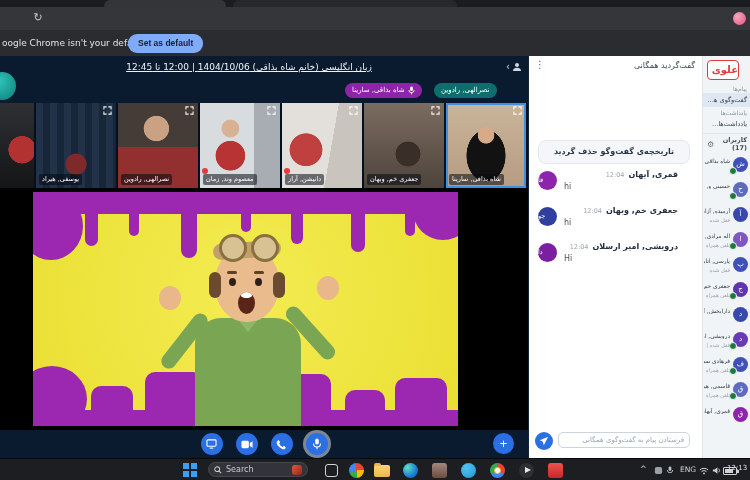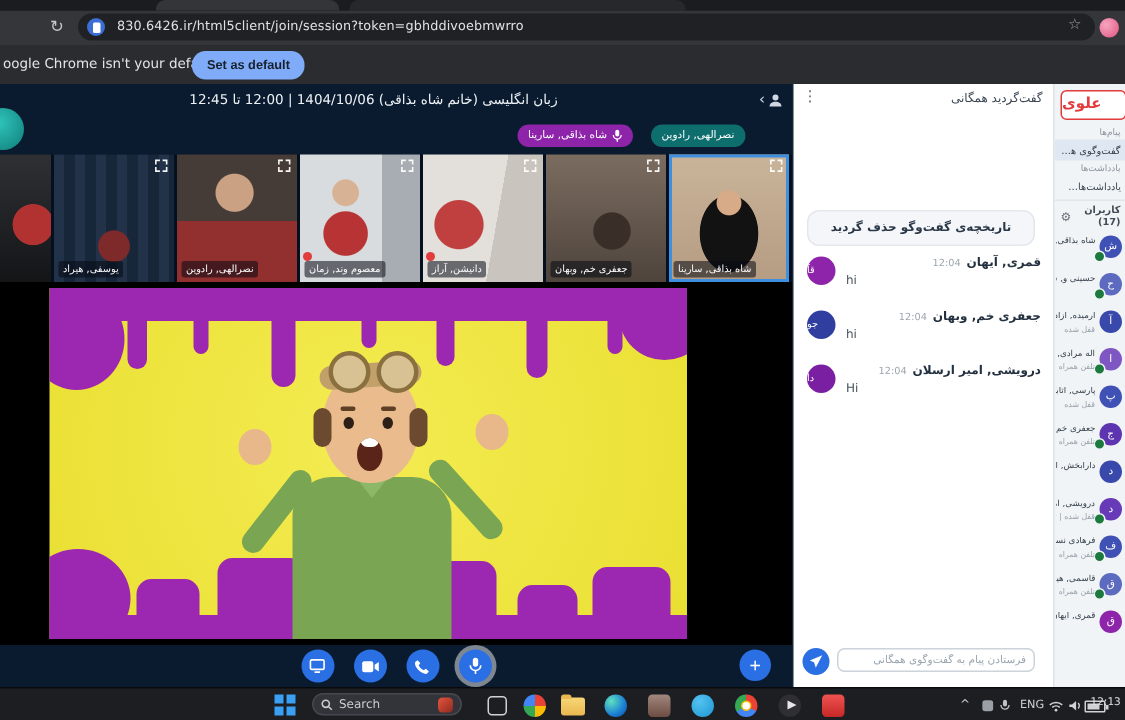--- a/index.html
+++ b/index.html
@@ -20,21 +20,21 @@
   .profile{position:absolute;left:733px;top:5px;width:13px;height:13px;border-radius:50%;background:radial-gradient(circle at 35% 35%,#f7a6c0,#e0527f);}
   .notifbar{position:absolute;left:0;top:30px;width:750px;height:26px;background:#2b2c2f;}
   .notiftext{position:absolute;left:2px;top:8px;font-size:9px;color:#e2e4e7;white-space:nowrap;}
   .setdef{position:absolute;left:128px;top:4px;height:19px;padding:0 10px;border-radius:9px;background:#7fabf8;
           color:#17202b;font-size:8.5px;line-height:17px;font-weight:bold;border:none;}
   
   .app{position:absolute;left:0;top:56px;width:750px;height:402px;}
   .stage{position:absolute;left:0;top:0;width:528px;height:402px;background:#0a1b2f;}
   
   .mtitle{position:absolute;left:0;top:0;width:528px;height:24px;}
-  .mtitle .txt{position:absolute;left:0;right:30px;top:6px;text-align:center;font-size:9px;color:#eef2f6;direction:rtl;white-space:nowrap;}
+  .mtitle .txt{position:absolute;left:0;right:30px;top:6px;text-align:center;font-size:9px;color:#eef2f6;direction:rtl;white-space:nowrap;text-decoration:underline;}
   .usertoggle{position:absolute;right:6px;top:5px;color:#cfd8e2;font-size:10px;display:flex;align-items:center;gap:2px;}
   .tealcircle{position:absolute;left:-12px;top:16px;width:28px;height:28px;border-radius:50%;
               background:radial-gradient(circle at 40% 35%,#2fc4ba,#0e7e79);}
   
   .pill{position:absolute;height:15px;border-radius:8px;color:#fff;font-size:7px;line-height:15px;
         padding:0 7px;direction:rtl;white-space:nowrap;display:flex;align-items:center;gap:3px;}
   .pill.purple{left:345px;top:27px;background:#8e24aa;}
   .pill.teal{left:434px;top:27px;background:#0e6e6e;}
   
   .tiles{position:absolute;left:0;top:47px;width:528px;height:85px;background:#04101f;display:flex;gap:2px;}
@@ -90,32 +90,32 @@
   .kebab{position:absolute;left:6px;top:3px;font-size:10px;color:#5b6770;}
   .chattitle{position:absolute;right:8px;top:5px;font-size:8px;color:#3b4753;direction:rtl;}
   .card{position:absolute;left:9px;width:150px;background:#f4f6fa;border:1px solid #e3e7ec;border-radius:8px;direction:rtl;}
   .card.welcome{top:24px;height:52px;padding:6px 8px;box-sizing:border-box;}
   .wl1{font-size:8px;font-weight:bold;color:#1f2c3d;line-height:11px;text-align:right;}
   .wl2{font-size:8.5px;font-weight:bold;color:#1f2c3d;margin-top:5px;text-align:center;}
   .card.history{top:84px;height:22px;line-height:22px;text-align:center;font-size:8px;font-weight:bold;color:#2a3razz;color:#2a3747;}
   .msgs{position:absolute;left:9px;top:114px;width:156px;}
   .msg{position:relative;margin-bottom:10px;min-height:26px;}
   .mav{position:absolute;left:0;top:1px;width:19px;height:19px;border-radius:50%;color:#fff;font-size:6.5px;text-align:left;line-height:19px;}
-  .mhead{position:absolute;left:26px;right:0;top:0;direction:rtl;text-align:right;font-size:8px;color:#23303f;font-weight:bold;white-space:nowrap;}
+  .mhead{position:absolute;left:26px;right:16px;top:0;direction:rtl;text-align:right;font-size:8px;color:#23303f;font-weight:bold;white-space:nowrap;}
   .mtime{font-size:6.5px;color:#9aa5ad;font-weight:normal;margin-right:4px;}
   .mbody{position:absolute;left:26px;top:12px;font-size:8px;color:#4a545c;}
   .chatinput{position:absolute;left:0;bottom:7px;width:174px;height:20px;}
   .sendbtn{position:absolute;left:6px;top:1px;width:18px;height:18px;border-radius:50%;background:#2b6fe4;border:none;display:flex;align-items:center;justify-content:center;padding:0;}
   .msgfield{position:absolute;left:29px;top:1px;width:132px;height:16px;border:1px solid #ccd4db;border-radius:5px;
             font-size:7px;direction:rtl;padding:0 5px;color:#333;font-family:"DejaVu Sans",sans-serif;box-sizing:border-box;background:#fff;}
   .msgfield::placeholder{color:#9aa5ad;}
   
   .nav{position:absolute;left:702px;top:0;width:48px;height:402px;background:#f1f4f7;border-left:1px solid #dfe3e8;overflow:hidden;}
-  .logo{margin:4px 0 3px 4px;height:18px;border:1.5px solid #e23b3b;border-radius:4px;background:#fff;
-        color:#e23b3b;font-weight:bold;font-size:10px;text-align:left;line-height:18px;direction:rtl;}
+  .logo{margin:4px 12px 3px 4px;height:18px;border:1.5px solid #e23b3b;border-radius:4px;background:#fff;
+        color:#e23b3b;font-weight:bold;font-size:10px;text-align:right;line-height:18px;direction:rtl;}
   .seclab{font-size:6px;color:#8a939c;text-align:right;padding:2px 4px 1px 2px;direction:rtl;white-space:nowrap;overflow:hidden;}
   .navitem{font-size:6.5px;color:#333f4a;text-align:right;padding:3px 4px;direction:rtl;white-space:nowrap;overflow:hidden;text-overflow:ellipsis;}
   .navitem.sel{background:#dfe8f2;}
   .usershead{display:flex;align-items:center;justify-content:space-between;padding:2px 4px;border-top:1px solid #e2e6ea;margin-top:2px;}
   .usershead .glabel{font-size:6.5px;font-weight:bold;color:#424c56;direction:rtl;}
   .usershead .gear{font-size:8px;color:#6b747d;}
   .urow{position:relative;height:25px;}
   .uav{position:absolute;right:3px;top:3px;width:15px;height:15px;border-radius:50%;color:#fff;font-size:7px;text-align:center;line-height:15px;}
   .ubadge{position:absolute;right:14px;top:13px;width:6px;height:6px;border-radius:50%;background:#1d7a3e;border:1px solid #f1f4f7;}
   .uname{position:absolute;right:21px;left:1px;top:4px;font-size:5.8px;color:#333f4a;direction:rtl;text-align:right;white-space:nowrap;overflow:hidden;}
@@ -152,25 +152,20 @@
 <body>
 
 <div id="root">
 
   <div class="tabstrip">
     <div class="tab a"></div>
     <div class="tab b"></div>
   </div>
   <div class="toolbar">
     <div class="reload">↻</div>
-    <div class="addrpill">
-      <span class="urlico"></span>
-      <span class="urltext">830.6426.ir/html5client/join/session?token=gbhddivoebmwrro</span>
-      <span class="starico">☆</span>
-    </div>
     <div class="profile"></div>
   </div>
   <div class="notifbar">
     <span class="notiftext">oogle Chrome isn't your default browser</span>
     <button class="setdef">Set as default</button>
   </div>
 
   <div class="app">
 
     <div class="stage">

